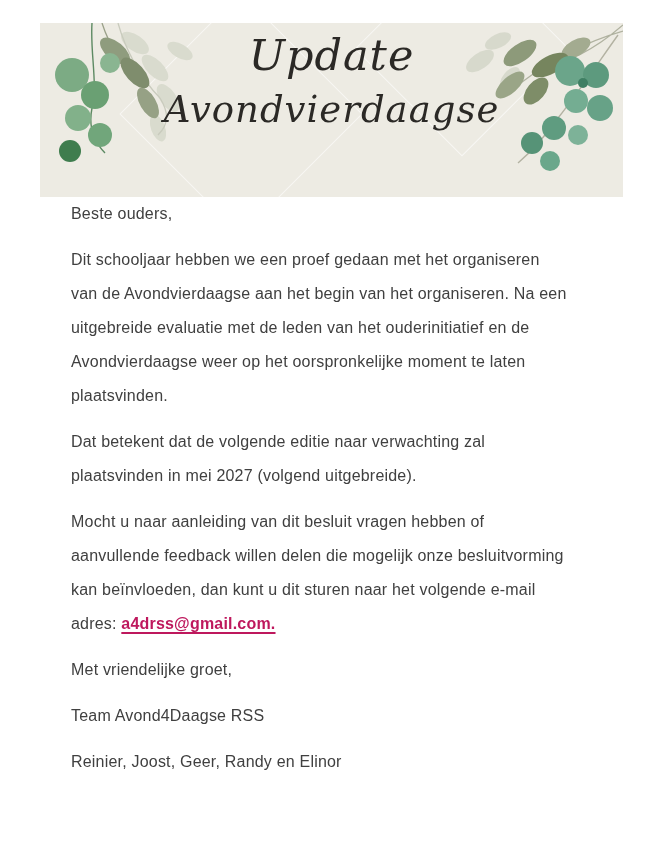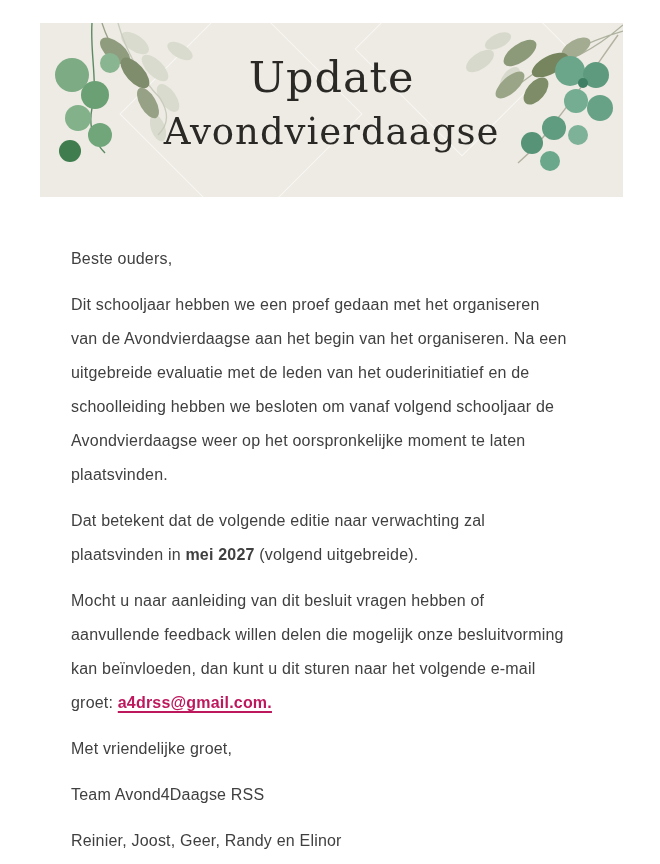--- a/index.html
+++ b/index.html
@@ -22,48 +22,48 @@
     margin: 23px 0 0 40px;
     width: 583px;
     height: 174px;
     background: #edebe3;
     overflow: hidden;
   }
   .banner-title {
     position: relative;
     z-index: 3;
     text-align: center;
-    padding-top: 28px;
+    padding-top: 6px;
     color: #2b2926;
     font-family: "DejaVu Serif", serif;
+    font-style: italic;
     letter-spacing: 1px;
   }
   .title-line1 { font-size: 43px; line-height: 52px; }
   .title-line2 { font-size: 37px; line-height: 58px; }
   .deco-left  { position: absolute; left: 0;  top: 0; z-index: 2; }
   .deco-right { position: absolute; right: 0; top: 0; z-index: 2; }
   .frame-diamond {
     position: absolute;
     border: 1px solid rgba(255,255,255,0.6);
     transform: rotate(45deg);
     z-index: 1;
   }
   .frame-left  { left: 115px; top: 5px;  width: 170px; height: 170px; }
   .frame-right { right: 85px; top: -50px; width: 150px; height: 150px; }
   
   .content {
     margin-left: 71px;
-    padding-top: 45px;
     color: #404040;
     font-size: 16px;
     letter-spacing: 0.2px;
   }
   .para { margin: 0 0 12px 0; }
   .line { line-height: 34px; white-space: nowrap; }
-  .bold { font-weight: bold; }
+  .bold { font-weight: normal; }
   .email-link {
     color: #be185d;
     font-weight: bold;
     text-decoration: underline;
     text-decoration-thickness: 2px;
     text-underline-offset: 3px;
   }
 </style>
 </head>
 <body>
@@ -137,35 +137,34 @@
   <div class="content">
 
     <div class="para">
       <div class="line">Beste ouders,</div>
     </div>
 
     <div class="para">
       <div class="line">Dit schooljaar hebben we een proef gedaan met het organiseren</div>
       <div class="line">van de Avondvierdaagse aan het begin van het organiseren. Na een</div>
       <div class="line">uitgebreide evaluatie met de leden van het ouderinitiatief en de</div>
-      <div class="line">schoolleiding hebben we besloten om vanaf volgend schooljaar de</div>
       <div class="line">Avondvierdaagse weer op het oorspronkelijke moment te laten</div>
       <div class="line">plaatsvinden.</div>
     </div>
 
     <div class="para">
       <div class="line">Dat betekent dat de volgende editie naar verwachting zal</div>
       <div class="line"><span>plaatsvinden in </span><span class="bold">mei 2027</span><span> (volgend uitgebreide).</span></div>
     </div>
 
     <div class="para">
       <div class="line">Mocht u naar aanleiding van dit besluit vragen hebben of</div>
       <div class="line">aanvullende feedback willen delen die mogelijk onze besluitvorming</div>
       <div class="line">kan beïnvloeden, dan kunt u dit sturen naar het volgende e-mail</div>
-      <div class="line"><span>groet: </span><a href="#" class="email-link">a4drss@gmail.com.</a></div>
+      <div class="line"><span>adres: </span><a href="#" class="email-link">a4drss@gmail.com.</a></div>
     </div>
 
     <div class="para">
       <div class="line">Met vriendelijke groet,</div>
     </div>
 
     <div class="para">
       <div class="line">Team Avond4Daagse RSS</div>
     </div>
 

